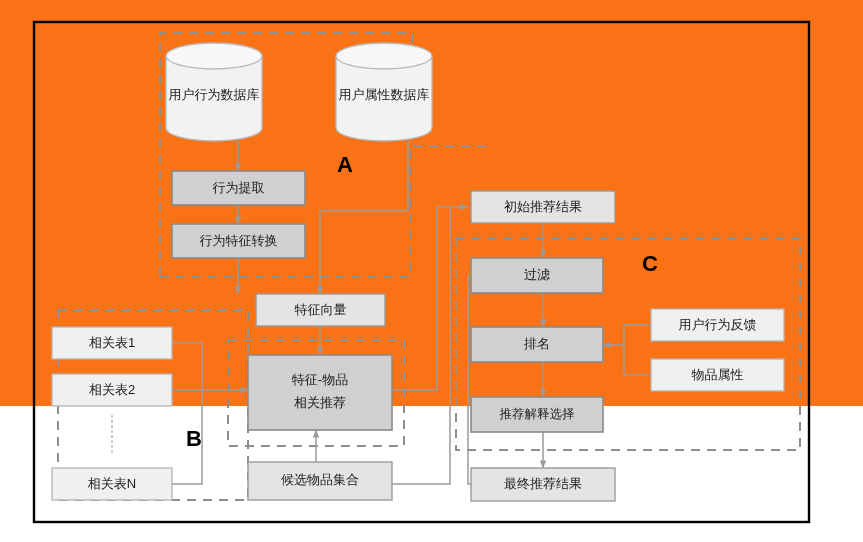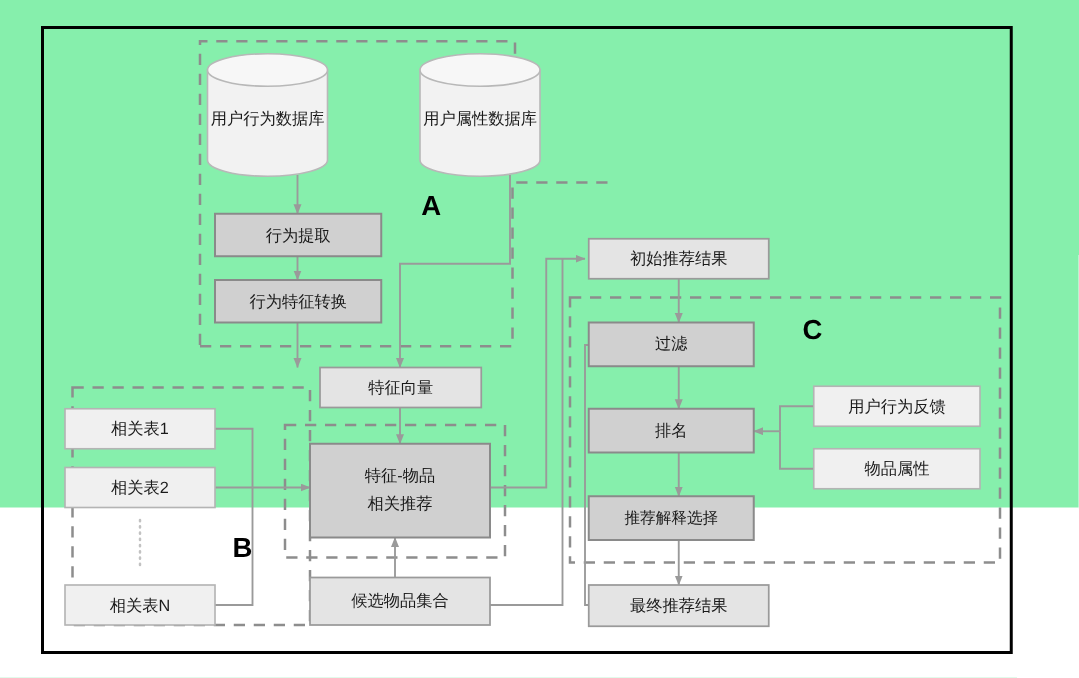--- a/index.html
+++ b/index.html
@@ -10,21 +10,21 @@
   body {
     width: 863px;
     height: 542px;
     font-family: "Liberation Sans", "DejaVu Sans", sans-serif;
     overflow: hidden;
   }
   #diagram-root {
     position: relative;
     width: 863px;
     height: 406px;
-    background: #86efac;
+    background: #f97316;
   }
   svg#flow {
     display: block;
     width: 863px;
     height: 542px;
   }
   .node-label {
     font-family: "Liberation Sans", "DejaVu Sans", sans-serif;
     font-size: 13px;
     fill: #1a1a1a;

